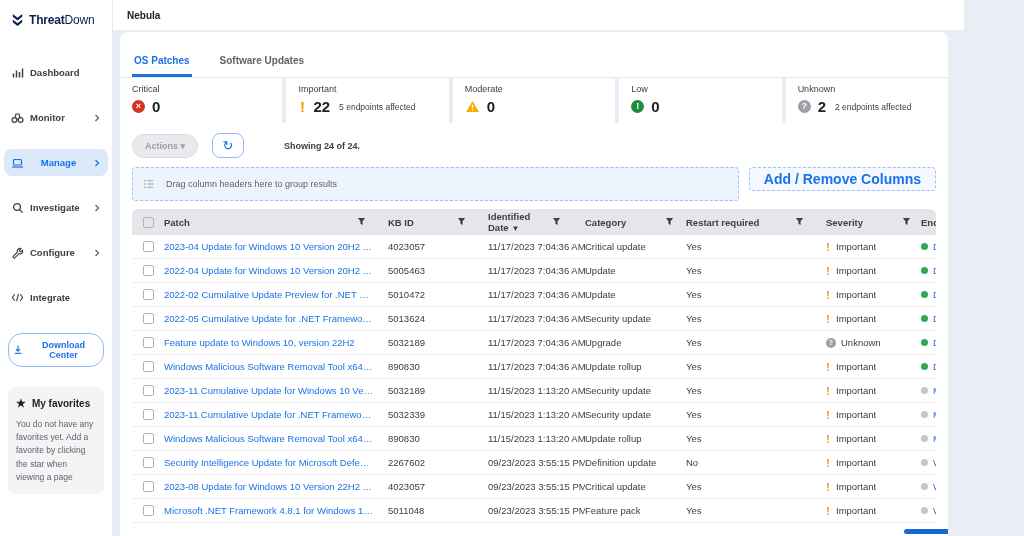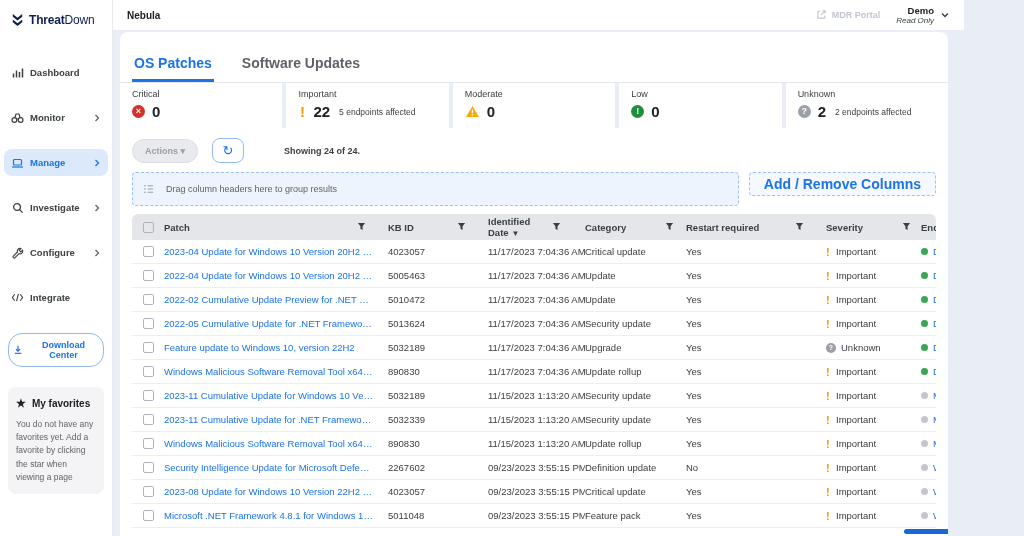--- a/index.html
+++ b/index.html
@@ -8,21 +8,21 @@
 
   
   .sidebar { width:113px; background:#fff; border-right:1px solid #e8eaee; display:flex; flex-direction:column; flex-shrink:0; }
   .logo { display:flex; align-items:center; gap:4px; padding:12px 10px 10px 10px; }
   .logo-text { font-size:12px; color:#0c1f4e; letter-spacing:-.2px; }
   .logo-text b { font-weight:800; }
   .nav { display:flex; flex-direction:column; padding:4px 4px; }
   .nav-item { display:flex; align-items:center; gap:6px; padding:7px 7px; border-radius:8px; cursor:pointer;margin-top:18px; }
   .nav-item .nav-label { font-size:9.5px; font-weight:600; color:#3c4043; flex:1; }
   .nav-item.active { background:#dce9fb; }
-  .nav-item.active .nav-label { color:#1a73e8; }
+  .nav-item.active .nav-label { color:#1a73e8;text-align:center; }
   .nav-item.active svg * { stroke:#1a73e8 !important; fill:none; }
   .nav-icon { width:13px; height:13px; display:flex; align-items:center; justify-content:center; }
   .chev { width:8px; height:8px; }
   .dl-btn { margin:18px 8px 0 8px; border:1px solid #93b8f2; border-radius:14px; background:#fff; color:#1a73e8; font-size:9px; font-weight:700; padding:6px 4px; display:flex; align-items:center; justify-content:center; gap:5px; cursor:pointer; }
   .fav-card { margin:20px 8px 0 8px; background:#f4f4f6; border-radius:8px; padding:10px 8px; }
   .fav-title { font-size:10px; font-weight:700; color:#202124; display:flex; align-items:center; gap:6px; }
   .fav-star { font-size:11px; color:#202124; }
   .fav-body { margin-top:8px; font-size:8.5px; line-height:1.55; color:#5f6368; }
 
   
@@ -37,21 +37,21 @@
   .acct-mode { font-size:8px; font-style:italic; color:#3c4043; }
 
   .content { flex:1; background:#e9edf6; padding:2px 16px 0 7px; min-height:0; }
   .card { background:#fff; border-radius:8px 8px 0 0; height:504px; position:relative; overflow:hidden; padding:10px 12px 0 12px; }
 
   .title-row { display:flex; align-items:center; gap:8px; height:26px; }
   .page-title { font-size:15px; font-weight:700; color:#202124; }
   .title-star { font-size:12px; color:#5f6368; cursor:pointer; }
 
   .tabs { display:flex; gap:26px; margin-top:6px; border-bottom:1px solid #e6e8ec; margin-left:-12px; margin-right:-12px; padding-left:12px; }
-  .tab { font-size:14px; font-weight:700; color:#5f6368; padding:7px 2px 8px 2px; cursor:pointer; border-bottom:3px solid transparent; }
+  .tab { font-size:10px; font-weight:700; color:#5f6368; padding:7px 2px 8px 2px; cursor:pointer; border-bottom:3px solid transparent; }
   .tab.active { color:#1a73e8; border-bottom-color:#1a73e8; }
 
   .summary { display:flex; gap:4px; background:#e9edf6; margin-left:-12px; margin-right:-12px; }
   .sum-card { flex:1; background:#fff; padding:6px 12px 8px 12px; }
   .sum-label { font-size:9px; color:#3c4043; }
   .sum-main { display:flex; align-items:center; gap:7px; margin-top:4px; }
   .sum-value { font-size:15px; font-weight:700; color:#202124; }
   .sum-note { font-size:8.5px; color:#3c4043; margin-left:2px; }
   .ic-circle { width:13px; height:13px; border-radius:50%; color:#fff; font-size:9px; font-weight:700; display:flex; align-items:center; justify-content:center; line-height:1; }
   .ic-critical { background:#d93025; }
@@ -214,42 +214,20 @@
         <span class="fav-star">★</span>
         <span>My favorites</span>
       </div>
       <div class="fav-body">You do not have any favorites yet. Add a favorite by clicking the star when viewing a page</div>
     </div>
   </aside>
 
   <div class="right">
     <header class="topbar">
       <span class="app-name">Nebula</span>
-      <div class="topbar-right">
-        <div class="mdr">
-          <span style="display:flex;">
-            <svg width="11" height="11" viewBox="0 0 12 12">
-                <path d="M4.5 2.5H2v7.5h7.5V7" stroke="#c3c7cd" stroke-width="1.2" fill="none"></path>
-                <path d="M7 2h3v3M10 2L5.5 6.5" stroke="#c3c7cd" stroke-width="1.2" fill="none"></path>
-              </svg>
-          </span>
-          <span>MDR Portal</span>
-        </div>
-        <div class="account">
-          <span class="acct-text">
-            <div class="acct-name">Demo</div>
-            <div class="acct-mode">Read Only</div>
-          </span>
-          <span style="display:flex;">
-            <svg width="10" height="10" viewBox="0 0 10 10">
-                <path d="M2 3.5l3 3 3-3" stroke="#3c4043" stroke-width="1.4" fill="none"></path>
-              </svg>
-          </span>
-        </div>
-      </div>
     </header>
 
     <main class="content">
       <div class="card">
 
 
         <div class="tabs" id="tabs-root">
             <div class="tab active">OS Patches</div>
             <div class="tab">Software Updates</div>
           </div>

